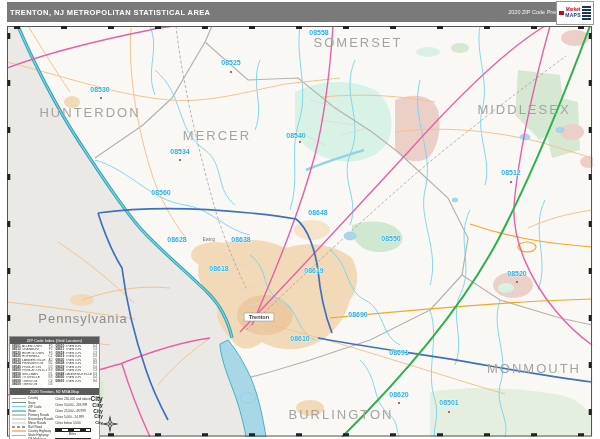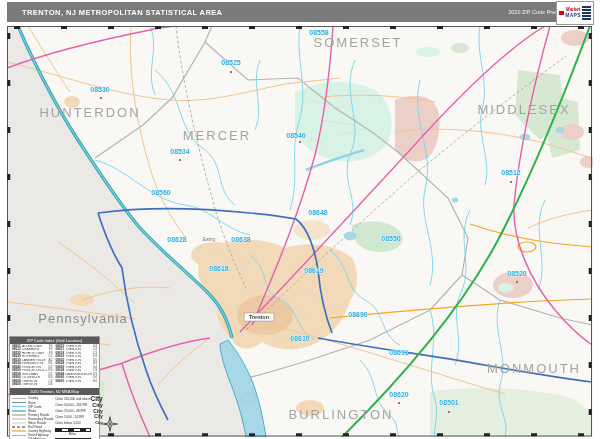--- a/index.html
+++ b/index.html
@@ -1,21 +1,21 @@
 <!DOCTYPE html>
 <html><head>
 <meta charset="utf-8">
 <style>
   html,body{margin:0;padding:0;background:#fff;}
   .page{position:relative;width:600px;height:439px;background:#fff;overflow:hidden;
         font-family:"Liberation Sans",sans-serif;}
   
   .header{position:absolute;left:7px;top:2px;width:586px;height:20px;background:#7a7a7a;
           display:flex;align-items:center;}
-  .header-title{color:#fff;font-size:7.5px;font-weight:bold;letter-spacing:.4px;padding-left:15px;flex:0 0 auto;}
+  .header-title{color:#fff;font-size:7.5px;font-weight:bold;letter-spacing:.4px;padding-left:3px;flex:0 0 auto;}
   .header-spacer{flex:1;}
   .header-edition{color:#f2f2f2;font-size:5.5px;padding-right:6px;}
   .logo{position:absolute;right:-1px;top:-1px;width:36px;height:22px;background:#fff;
         border:1px solid #999;display:flex;align-items:center;justify-content:center;gap:1px;}
   .logo-mark{display:flex;flex-direction:column;line-height:1;align-items:center;}
   .logo-market{color:#d0021b;font-size:4.5px;font-style:italic;font-weight:bold;}
   .logo-maps{color:#1a3c8f;font-size:5px;font-weight:bold;letter-spacing:.3px;}
   .logo-flag{width:5px;height:4px;background:#d0021b;}
   .logo-side{width:9px;height:14px;background:#1a3560;
              background-image:repeating-linear-gradient(#1a3560 0 2px,#fff 2px 3px);}

